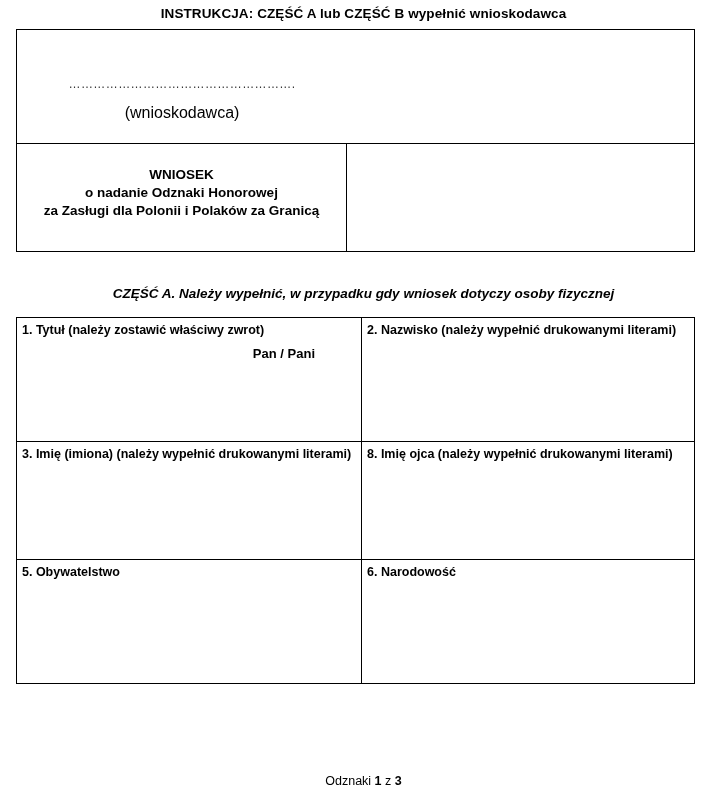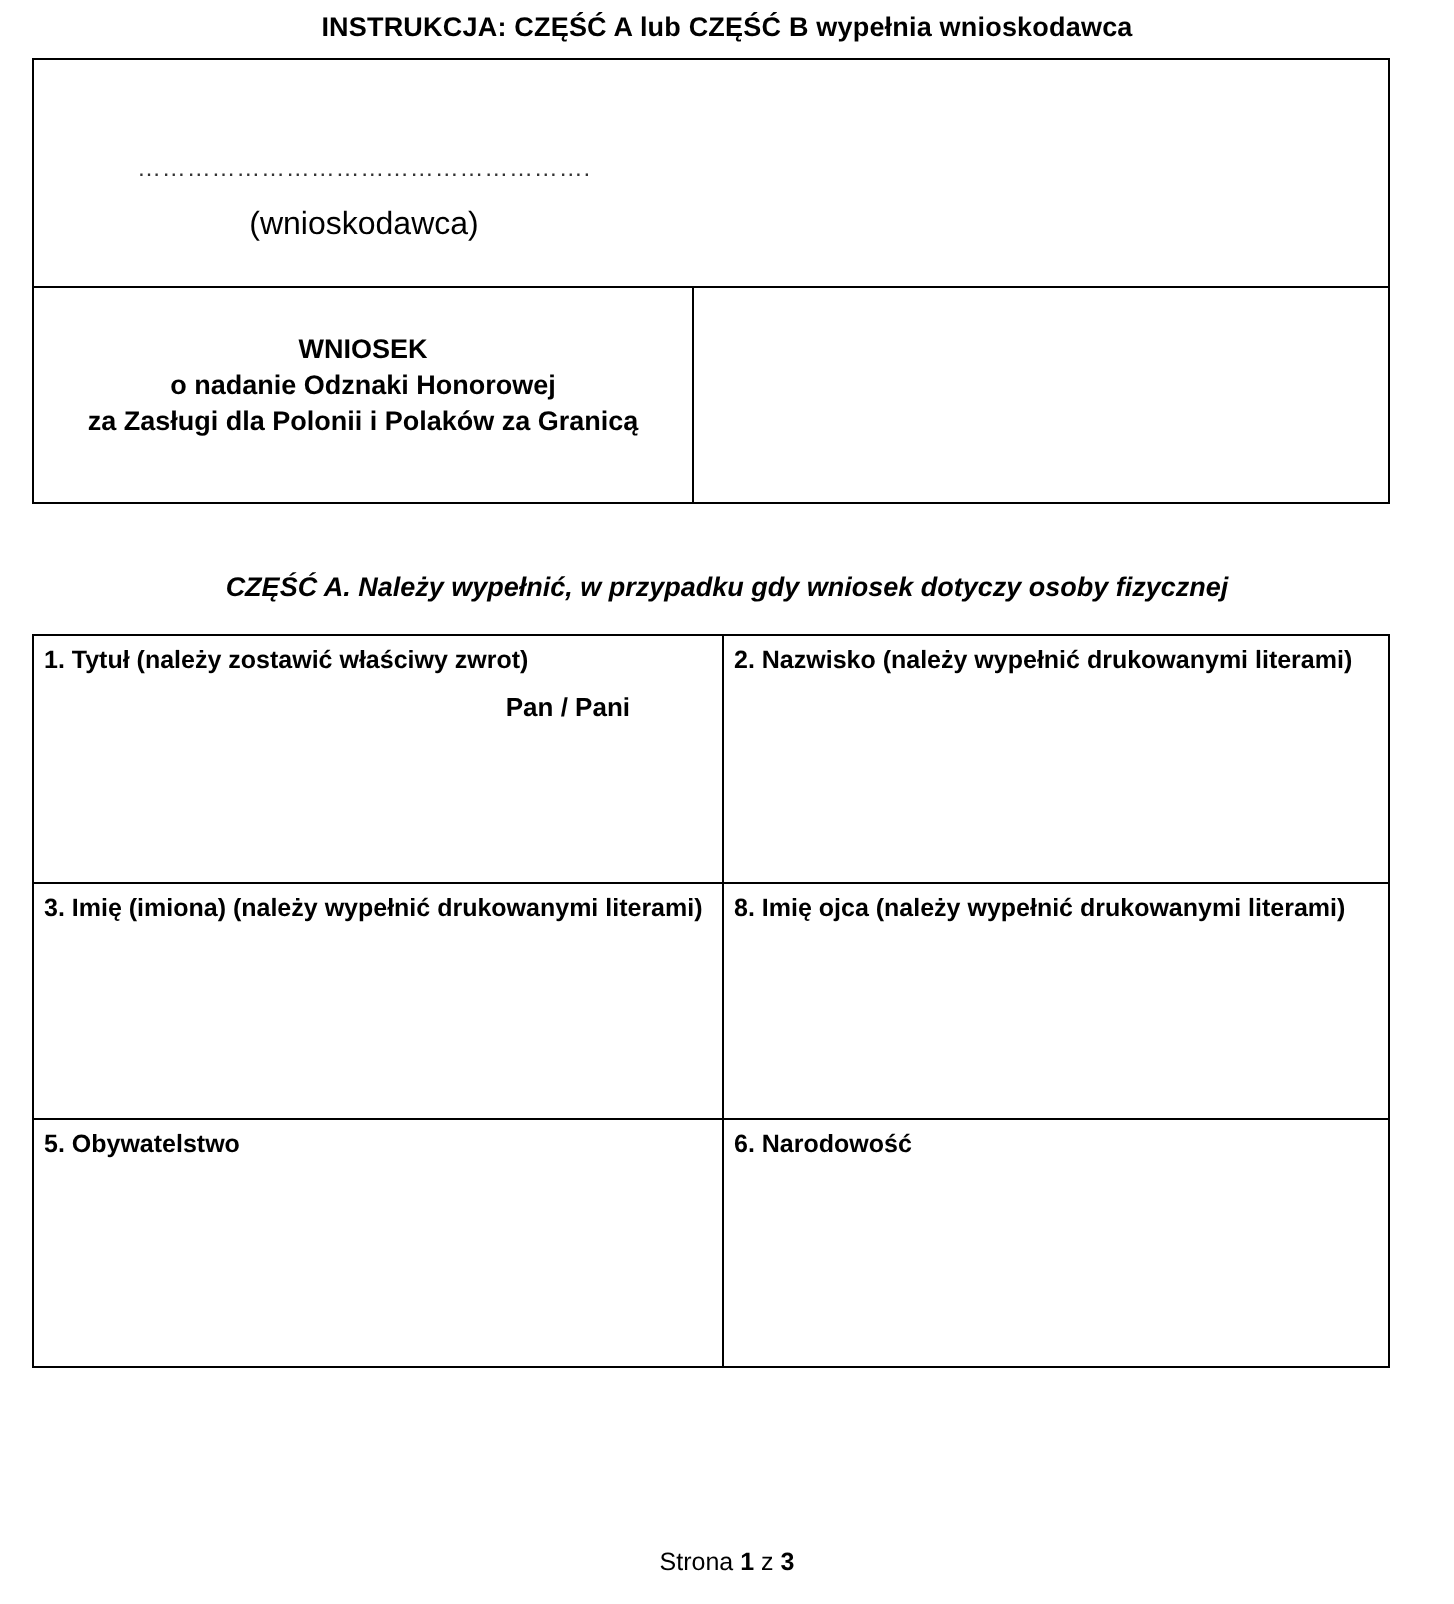--- a/index.html
+++ b/index.html
@@ -155,21 +155,21 @@
     text-align: center;
     font-size: 12.5px;
   }
   .footer .pagenum { font-weight: bold; }
 </style>
 </head>
 <body>
 
 <div class="page">
 
-  <div class="instruction">INSTRUKCJA: CZĘŚĆ A lub CZĘŚĆ B wypełnia wnioskodawca</div>
+  <div class="instruction">INSTRUKCJA: CZĘŚĆ A lub CZĘŚĆ B wypełnić wnioskodawca</div>
 
   <div class="header-table">
     <div class="hdr-row-top">
       <div class="applicant-box">
         <div class="dots-line">……………………………………………….</div>
         <div class="applicant-label">(wnioskodawca)</div>
       </div>
     </div>
     <div class="hdr-row-bottom">
       <div class="hdr-left">
@@ -213,19 +213,19 @@
       </td>
       <td>
         <div>6. Narodowość</div>
         <div></div>
       </td>
     </tr>
   </tbody>
     </table>
 
   <div class="footer">
-    <span>Strona</span>
+    <span>Odznaki</span>
     <span class="pagenum">1</span>
     <span>z</span>
     <span class="pagenum">3</span>
   </div>
 
 </div>
 
 </body></html>

